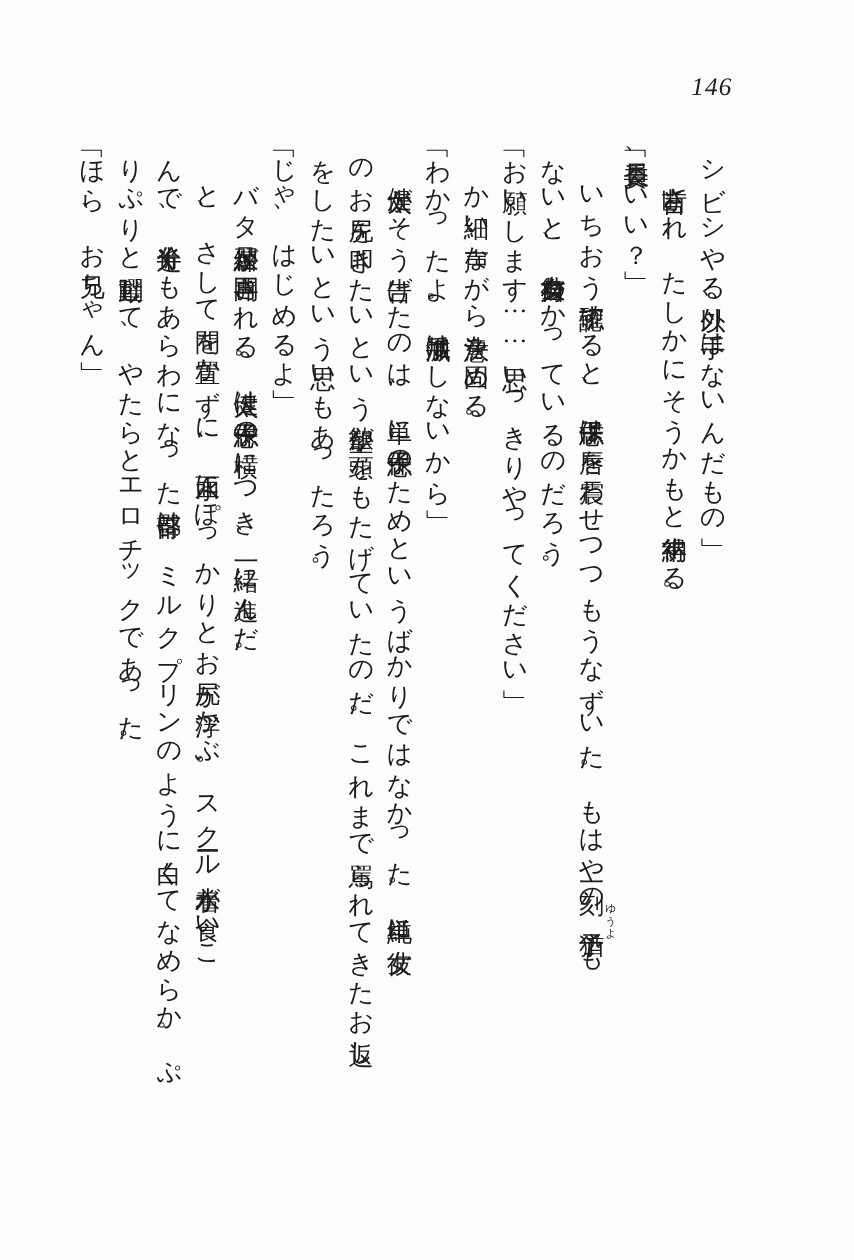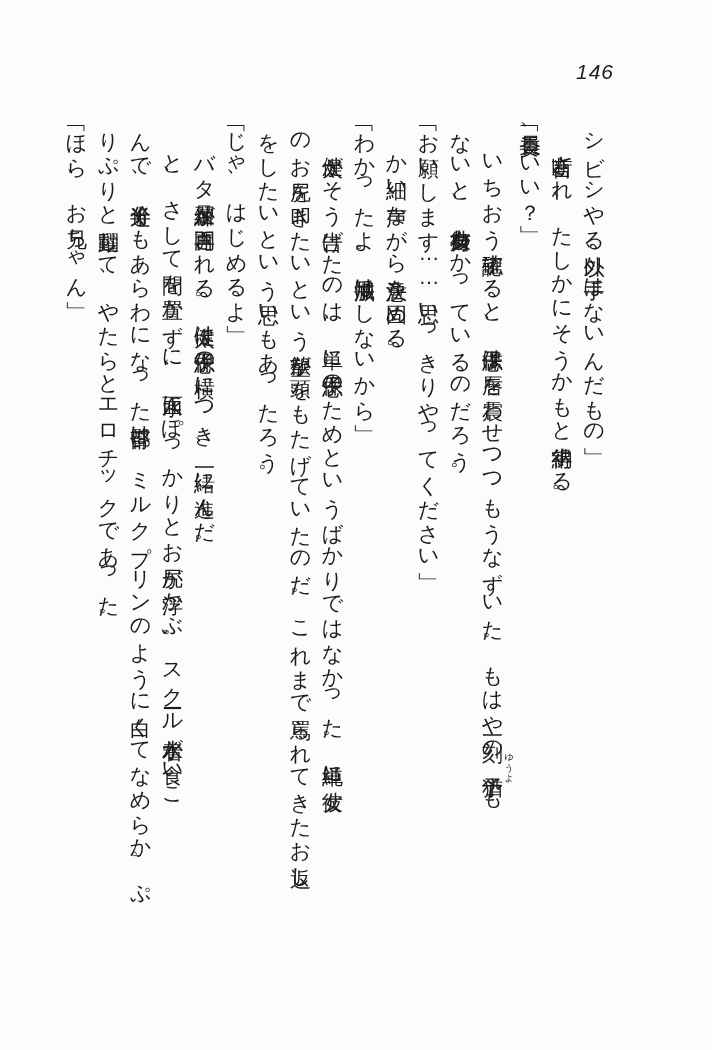--- a/index.html
+++ b/index.html
@@ -5,21 +5,21 @@
   html, body {
     margin: 0;
     padding: 0;
   }
   .page {
     position: relative;
     width: 712px;
     height: 1050px;
     background: #fcfcfc;
     overflow: hidden;
-    font-family: Liberation Sans, sans-serif;
+    font-family: Liberation Serif, serif;
   }
   .page-number {
     position: absolute;
     top: 60px;
     left: 576px;
     font-size: 21px;
     font-style: italic;
     color: #222;
     letter-spacing: 1px;
   }

